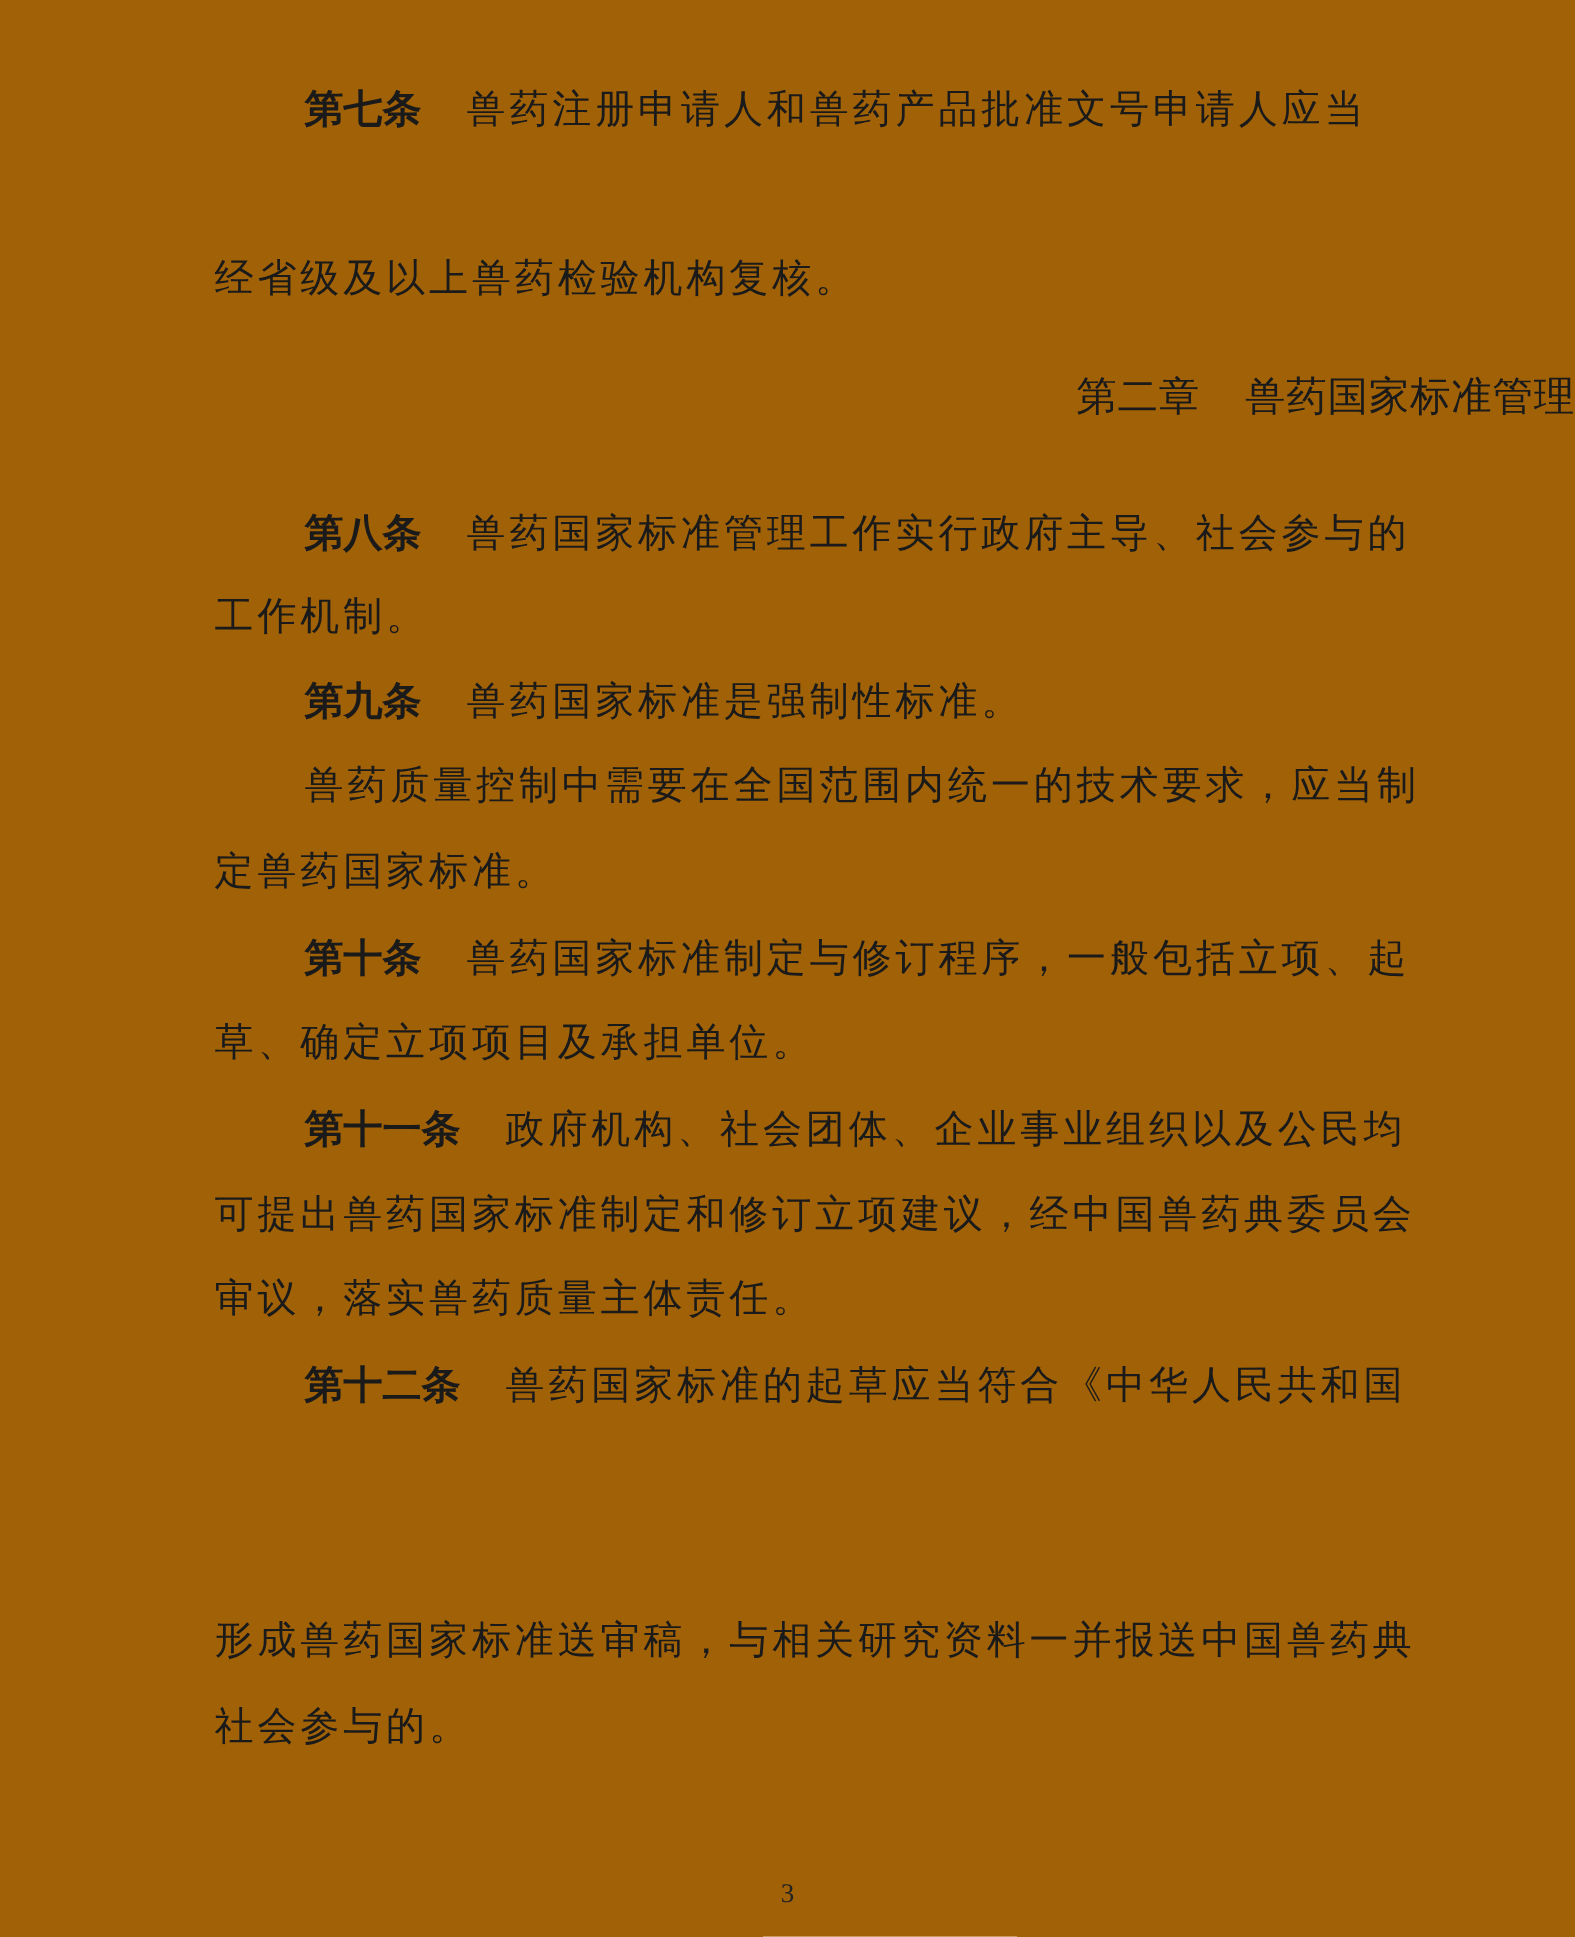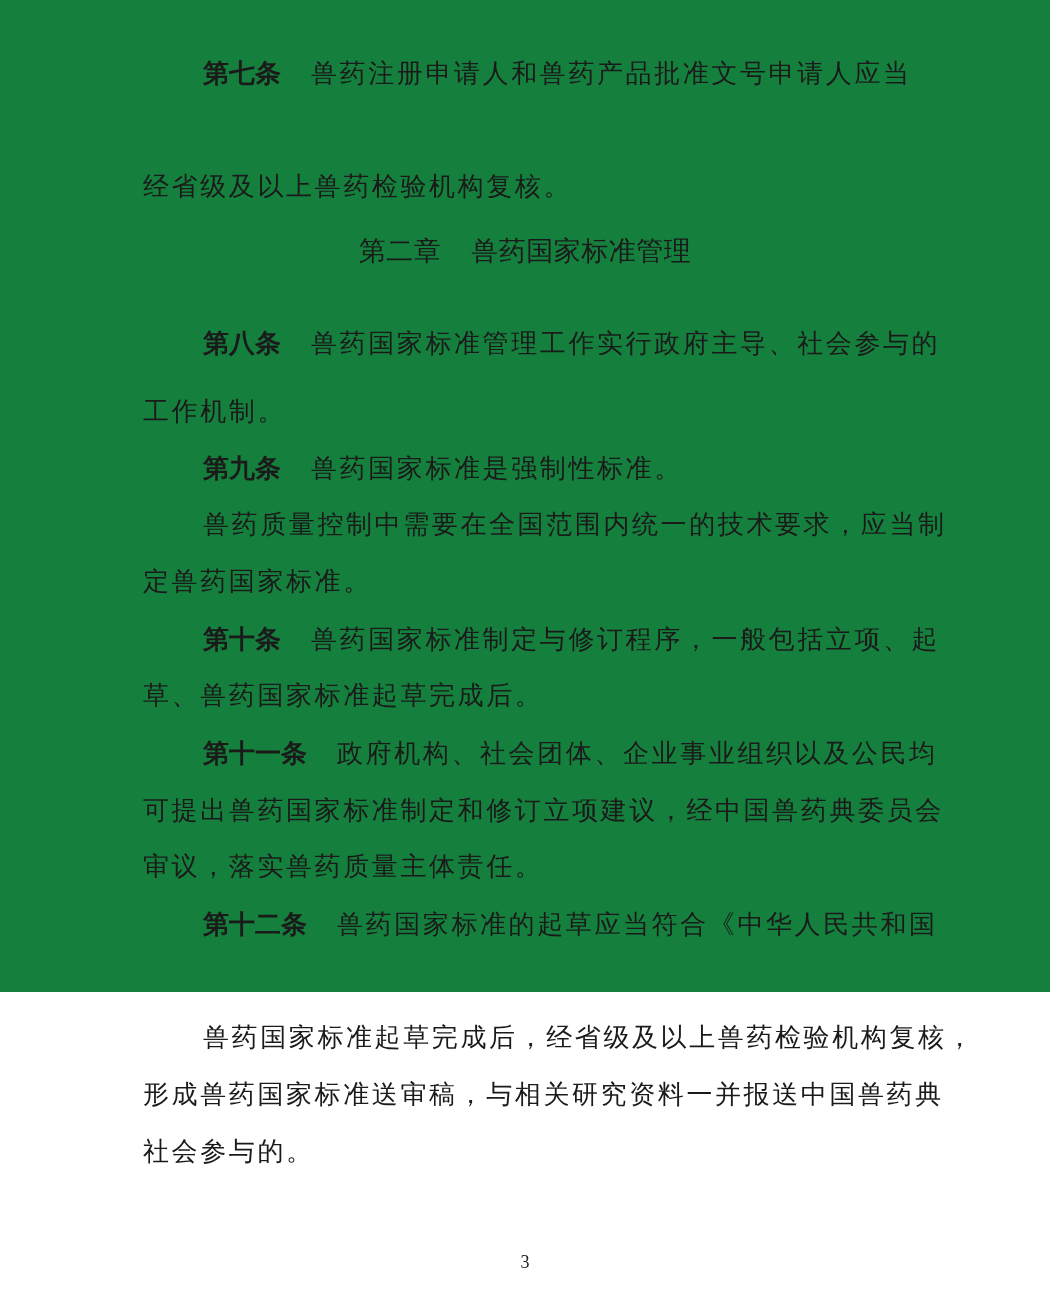--- a/index.html
+++ b/index.html
@@ -1,67 +1,66 @@
 <!DOCTYPE html>
 <html><head>
 <meta charset="utf-8">
 <style>
   html, body { margin: 0; padding: 0; background: #ffffff; }
   body { width: 1050px; height: 1291px; position: relative; overflow: hidden;
          font-family: "DejaVu Serif", "Liberation Serif", serif; color: #1a1a1a; }
-  .page { position: absolute; left: 0; top: 0; width: 1050px; height: 992px; background: #15803d; }
+  .page { position: absolute; left: 0; top: 0; width: 1050px; height: 1291px; background: #a16207; }
   .line { position: absolute; left: 143px; width: 840px; font-size: 26px; line-height: 34px;
           white-space: nowrap; letter-spacing: 2.6px; }
   .indent { left: 203px; width: 780px; }
   .art { font-family: "DejaVu Sans", "Liberation Sans", sans-serif; font-weight: bold;
          letter-spacing: 0px; margin-right: 30px; }
-  .chapter { position: absolute; left: 0; width: 1050px; text-align: center; top: 235px;
-             font-family: Liberation Mono, monospace; font-size: 27px; line-height: 36px;
+  .chapter { position: absolute; left: 0; width: 1050px; text-align: right; top: 246px;
+             font-family: Liberation Sans, sans-serif; font-size: 27px; line-height: 36px;
              letter-spacing: 0.5px; }
   .chapter .gap { display: inline-block; width: 30px; }
   .pagenum { position: absolute; left: 0; width: 1050px; top: 1252px; text-align: center;
              font-family: "Liberation Serif", serif; font-size: 18px; color: #222; }
 </style>
 </head>
 <body>
 
 <div class="page">
 
   <div class="line indent" style="top:56px">
     <span class="art">第七条</span><span>兽药注册申请人和兽药产品批准文号申请人应当</span>
   </div>
   <div class="line" style="top:169px">经省级及以上兽药检验机构复核。</div>
 
   <div class="chapter">
     <span>第二章</span><span class="gap"></span><span>兽药国家标准管理</span>
   </div>
 
-  <div class="line indent" style="top:326px">
+  <div class="line indent" style="top:339px">
     <span class="art">第八条</span><span>兽药国家标准管理工作实行政府主导、社会参与的</span>
   </div>
   <div class="line indent" style="top:451px">
     <span class="art">第九条</span><span>兽药国家标准是强制性标准。</span>
   </div>
 
   <div class="line" style="top:394px">工作机制。</div>
   <div class="line indent" style="top:507px">兽药质量控制中需要在全国范围内统一的技术要求，应当制</div>
   <div class="line" style="top:564px">定兽药国家标准。</div>
 
   <div class="line indent" style="top:622px">
     <span class="art">第十条</span><span>兽药国家标准制定与修订程序，一般包括立项、起</span>
   </div>
-  <div class="line" style="top:678px">草、兽药国家标准起草完成后。</div>
+  <div class="line" style="top:678px">草、确定立项项目及承担单位。</div>
 
   <div class="line indent" style="top:736px">
     <span class="art">第十一条</span><span>政府机构、社会团体、企业事业组织以及公民均</span>
   </div>
   <div class="line" style="top:793px">可提出兽药国家标准制定和修订立项建议，经中国兽药典委员会</div>
   <div class="line" style="top:849px">审议，落实兽药质量主体责任。</div>
 
   <div class="line indent" style="top:907px">
     <span class="art">第十二条</span><span>兽药国家标准的起草应当符合《中华人民共和国</span>
   </div>
-  <div class="line indent" style="top:1020px">兽药国家标准起草完成后，经省级及以上兽药检验机构复核，</div>
   <div class="line" style="top:1077px">形成兽药国家标准送审稿，与相关研究资料一并报送中国兽药典</div>
   <div class="line" style="top:1134px">社会参与的。</div>
 
   <div class="pagenum">3</div>
 </div>
 
 </body></html>

